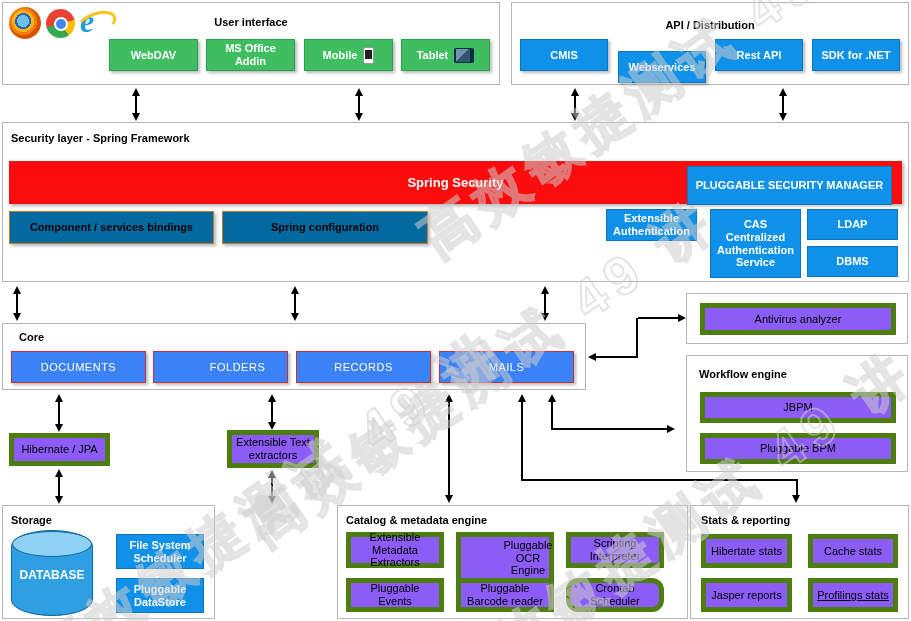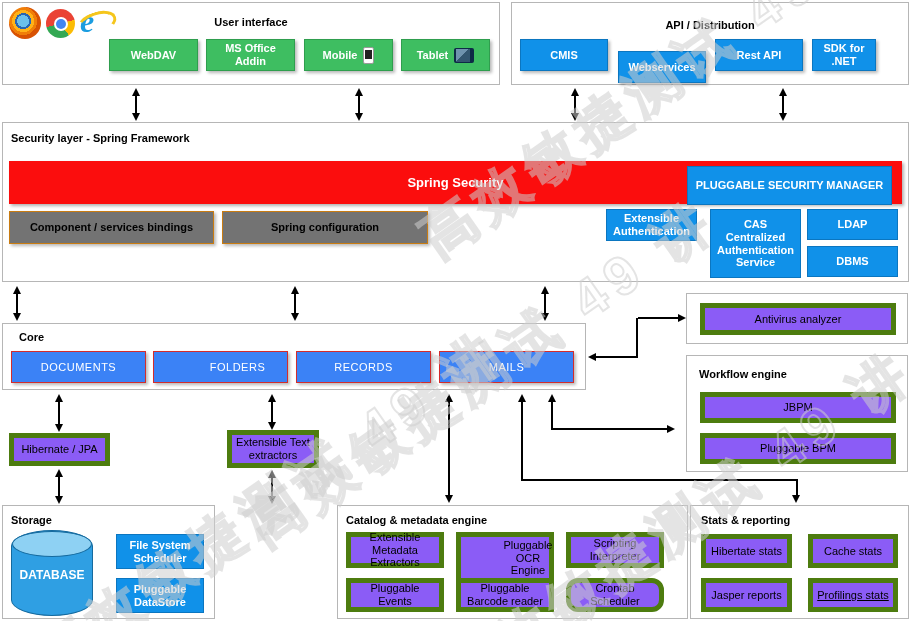--- a/index.html
+++ b/index.html
@@ -10,21 +10,21 @@
   .panel { position:absolute; background:#fff; border:1px solid #b6b6b6; }
   .plabel { position:absolute; font-size:11px; font-weight:bold; color:#000; white-space:nowrap; }
   .ctitle { position:absolute; left:0; right:0; text-align:center; font-size:11px; font-weight:bold; }
 
   .btn { position:absolute; display:flex; align-items:center; justify-content:center;
          text-align:center; font-size:11px; line-height:1.15; padding:1px 2px; }
   .shadow { box-shadow:2px 2px 3px rgba(0,0,0,0.28); }
   .green  { background:#3ebe61; border:1px solid #2f9e4e; color:#fff; font-weight:bold; }
   .blue   { background:#1091e9; border:1px solid #0b76c0; color:#fff; font-weight:bold; }
   .redbtn { background:#3b82f6; border:1px solid #d32c2c; color:#fff; letter-spacing:0.5px; }
-  .orange { background:#737373; border:1px solid #c97c12; color:#000; font-weight:bold; }
+  .orange { background:#0369a1; border:1px solid #c97c12; color:#000; font-weight:bold; }
   .yellow { background:#8b5cf6; border:5px solid #4d7c0f; color:#000; }
 
   .redbar { position:absolute; background:#fb0d0d; display:flex; align-items:center; justify-content:center;
             color:#fff; font-weight:bold; font-size:13px; box-shadow:2px 2px 3px rgba(0,0,0,0.3); }
 
   
   .ln { position:absolute; background:#000; }
   .ah { position:absolute; width:0; height:0; }
   .ah.up    { border-left:4px solid transparent; border-right:4px solid transparent; border-bottom:8px solid #000; }
   .ah.down  { border-left:4px solid transparent; border-right:4px solid transparent; border-top:8px solid #000; }
@@ -92,21 +92,21 @@
       <span>Tablet</span>
       <span class="tablet"></span>
     </div>
   </div>
 
   <div class="panel" style="left:511px;top:2px;width:398px;height:83px;">
     <div class="ctitle" style="top:16px;">API / Distribution</div>
     <div class="btn blue shadow" style="left:8px;top:36px;width:88px;height:32px;">CMIS</div>
     <div class="btn blue shadow" style="left:106px;top:48px;width:88px;height:32px;">Webservices</div>
     <div class="btn blue shadow" style="left:203px;top:36px;width:88px;height:32px;">Rest API</div>
-    <div class="btn blue shadow" style="left:300px;top:36px;width:64px;height:32px;">SDK for .NET</div>
+    <div class="btn blue shadow" style="left:300px;top:36px;width:88px;height:32px;">SDK for .NET</div>
   </div>
 
   <div class="panel" style="left:2px;top:122px;width:907px;height:160px;">
     <div class="plabel" style="left:8px;top:9px;">Security layer - Spring Framework</div>
     <div class="redbar" style="left:6px;top:38px;width:893px;height:43px;">
       <span>Spring Security</span>
       <div class="btn blue" style="left:678px;top:5px;width:205px;height:39px;box-shadow:none;">PLUGGABLE SECURITY MANAGER</div>
     </div>
     <div class="btn orange shadow" style="left:6px;top:88px;width:205px;height:33px;">Component / services bindings</div>
     <div class="btn orange shadow" style="left:219px;top:88px;width:206px;height:33px;">Spring configuration</div>

